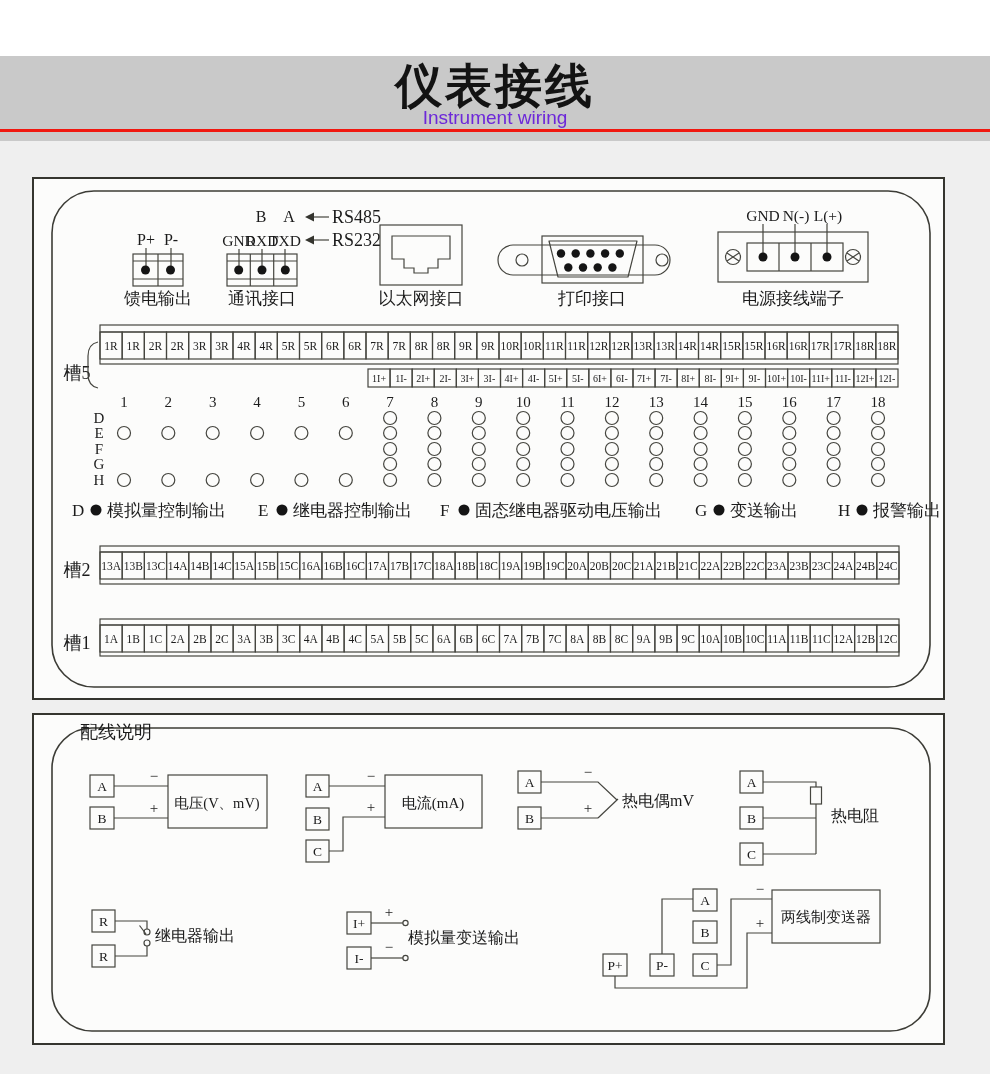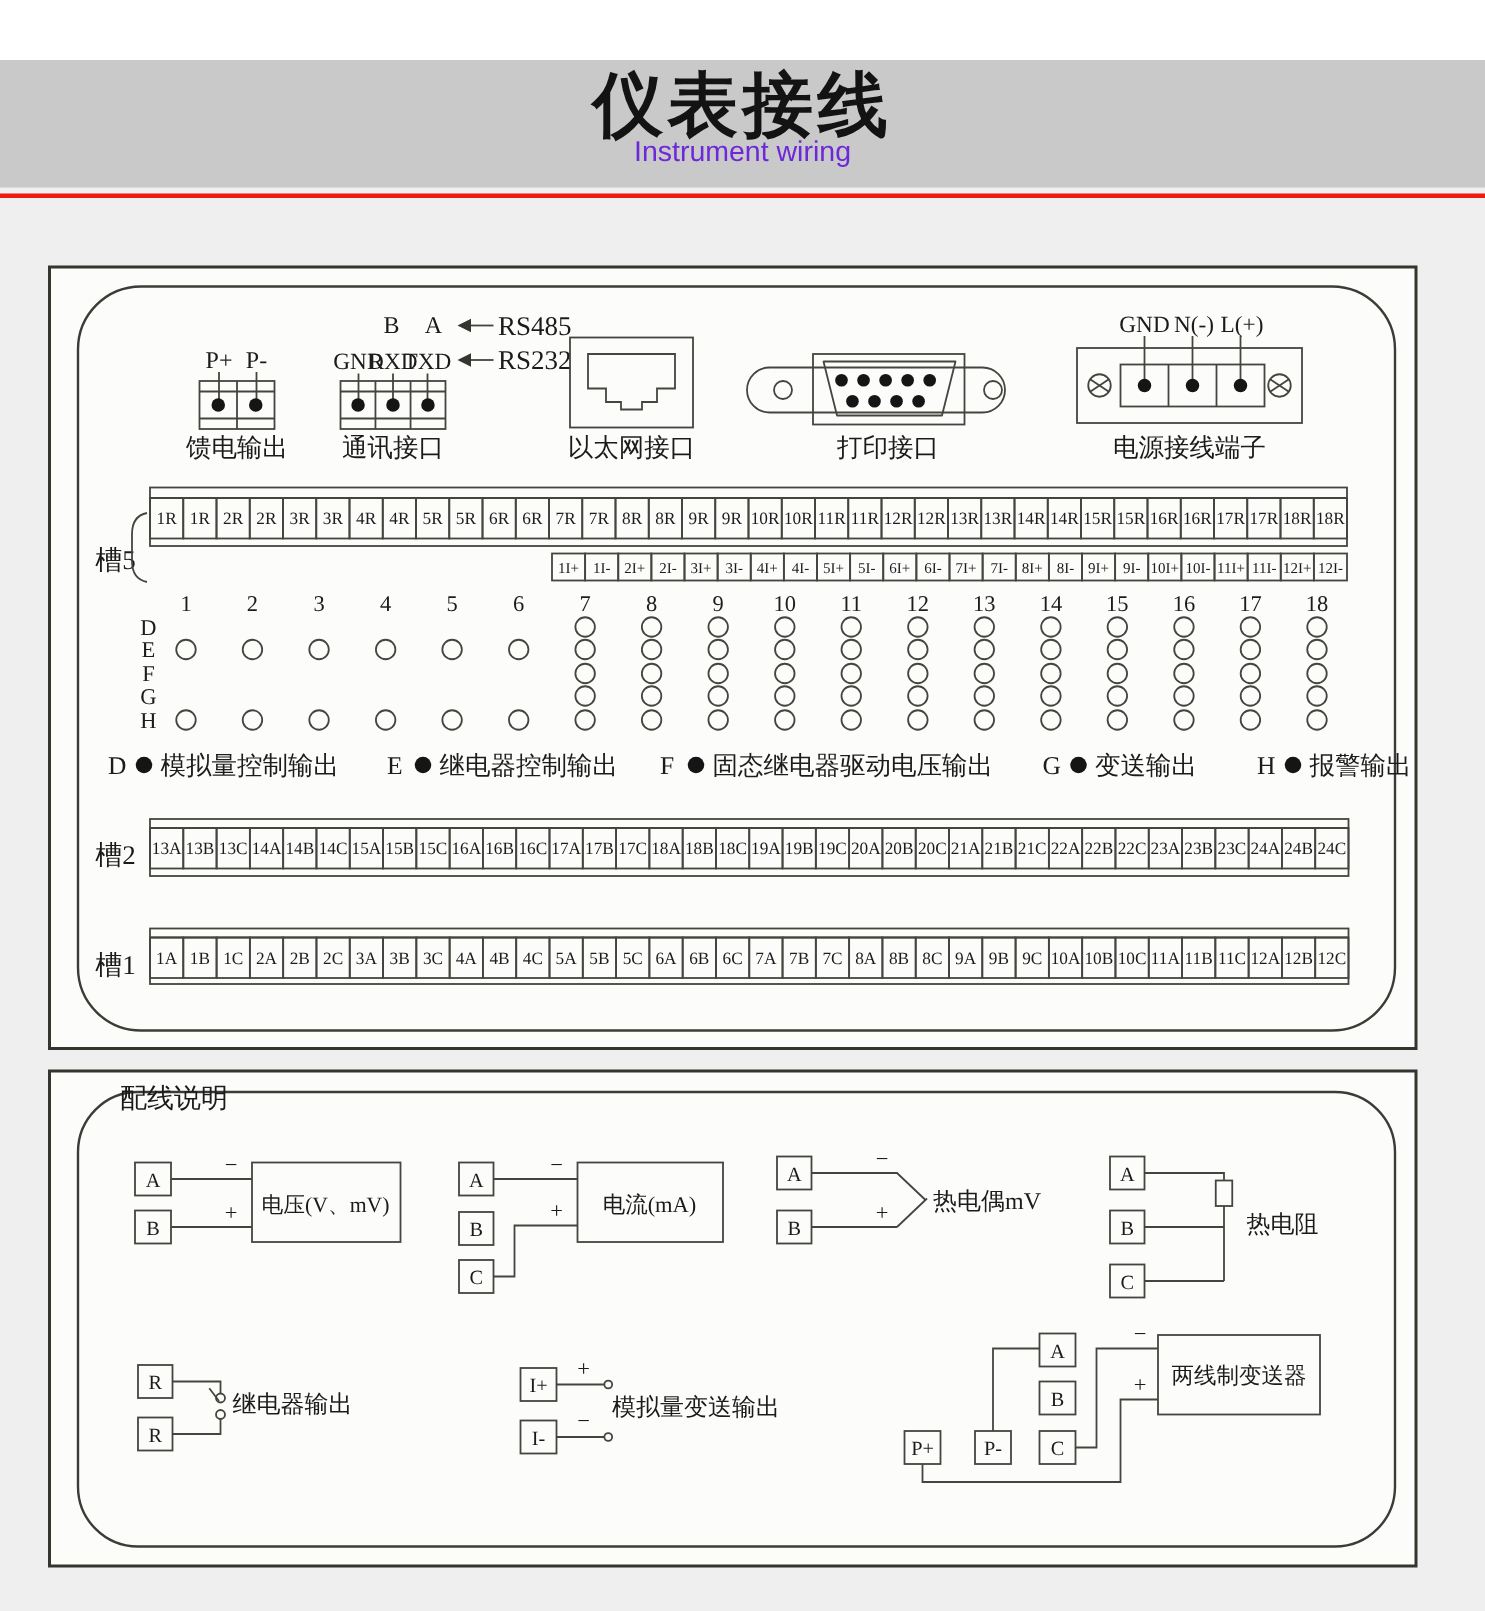--- a/index.html
+++ b/index.html
@@ -1,19 +1,19 @@
 <!DOCTYPE html>
 <html><head>
 <meta charset="utf-8">
 <style>
   html,body{margin:0;padding:0;background:#efefef;}
   .page{position:relative;width:990px;height:1074px;background:#efefef;overflow:hidden;
         font-family:"Liberation Sans","DejaVu Sans",sans-serif;}
   .topwhite{position:absolute;left:0;top:0;width:990px;height:85px;background:#ffffff;}
-  .band{position:absolute;left:0;top:40px;width:990px;height:85px;background:#c9c9c9;text-align:center;}
+  .band{position:absolute;left:0;top:56px;width:990px;height:85px;background:#c9c9c9;text-align:center;}
   .band .title{margin-top:4px;font-size:47px;line-height:52px;font-weight:bold;color:#131313;letter-spacing:3px;}
   .band .subtitle{font-size:19px;line-height:20px;color:#6d28d9;margin-top:-4px;font-weight:500;}
   .redline{position:absolute;left:0;top:129px;width:990px;height:3px;background:#f01810;}
   svg{position:absolute;overflow:visible;}
   svg text{font-family:"Liberation Serif","DejaVu Serif",serif;fill:#1b1b1b;}
   .ln{stroke:#45453f;stroke-width:1.2;fill:none;}
   .ln2{stroke:#35352f;stroke-width:2;fill:#fcfcfb;}
   .panel{stroke:#3c3c36;stroke-width:1.6;fill:#fcfcfb;}
   .dot{fill:#151515;stroke:none;}
   .cellt{fill:#1c1c1c;}

